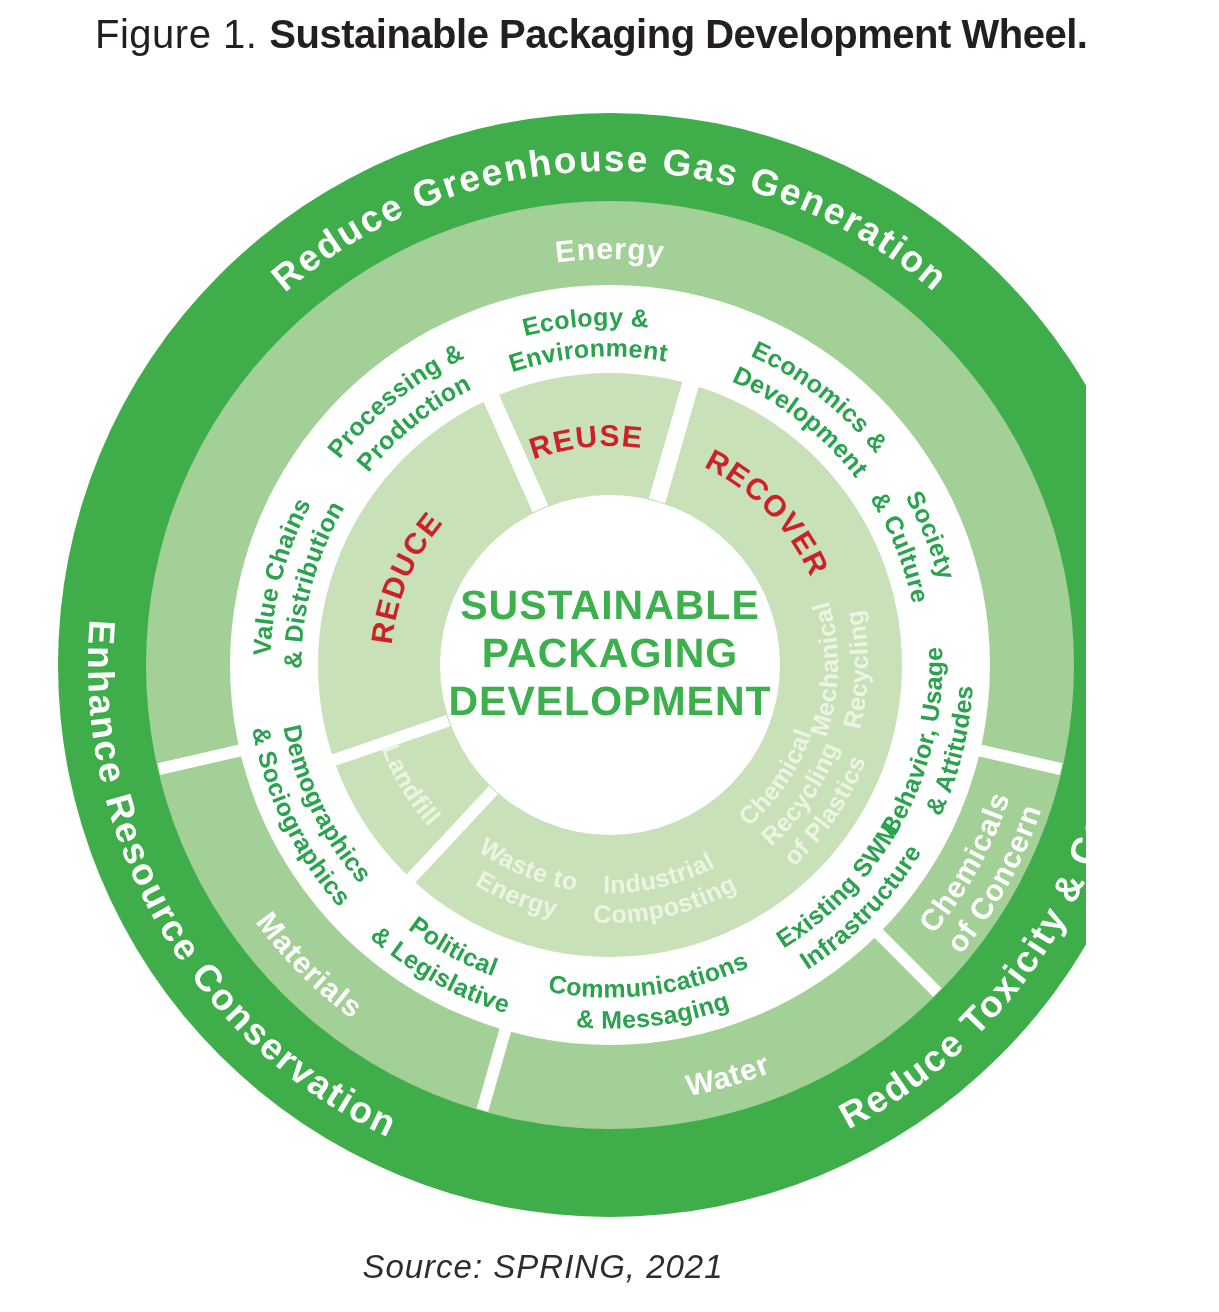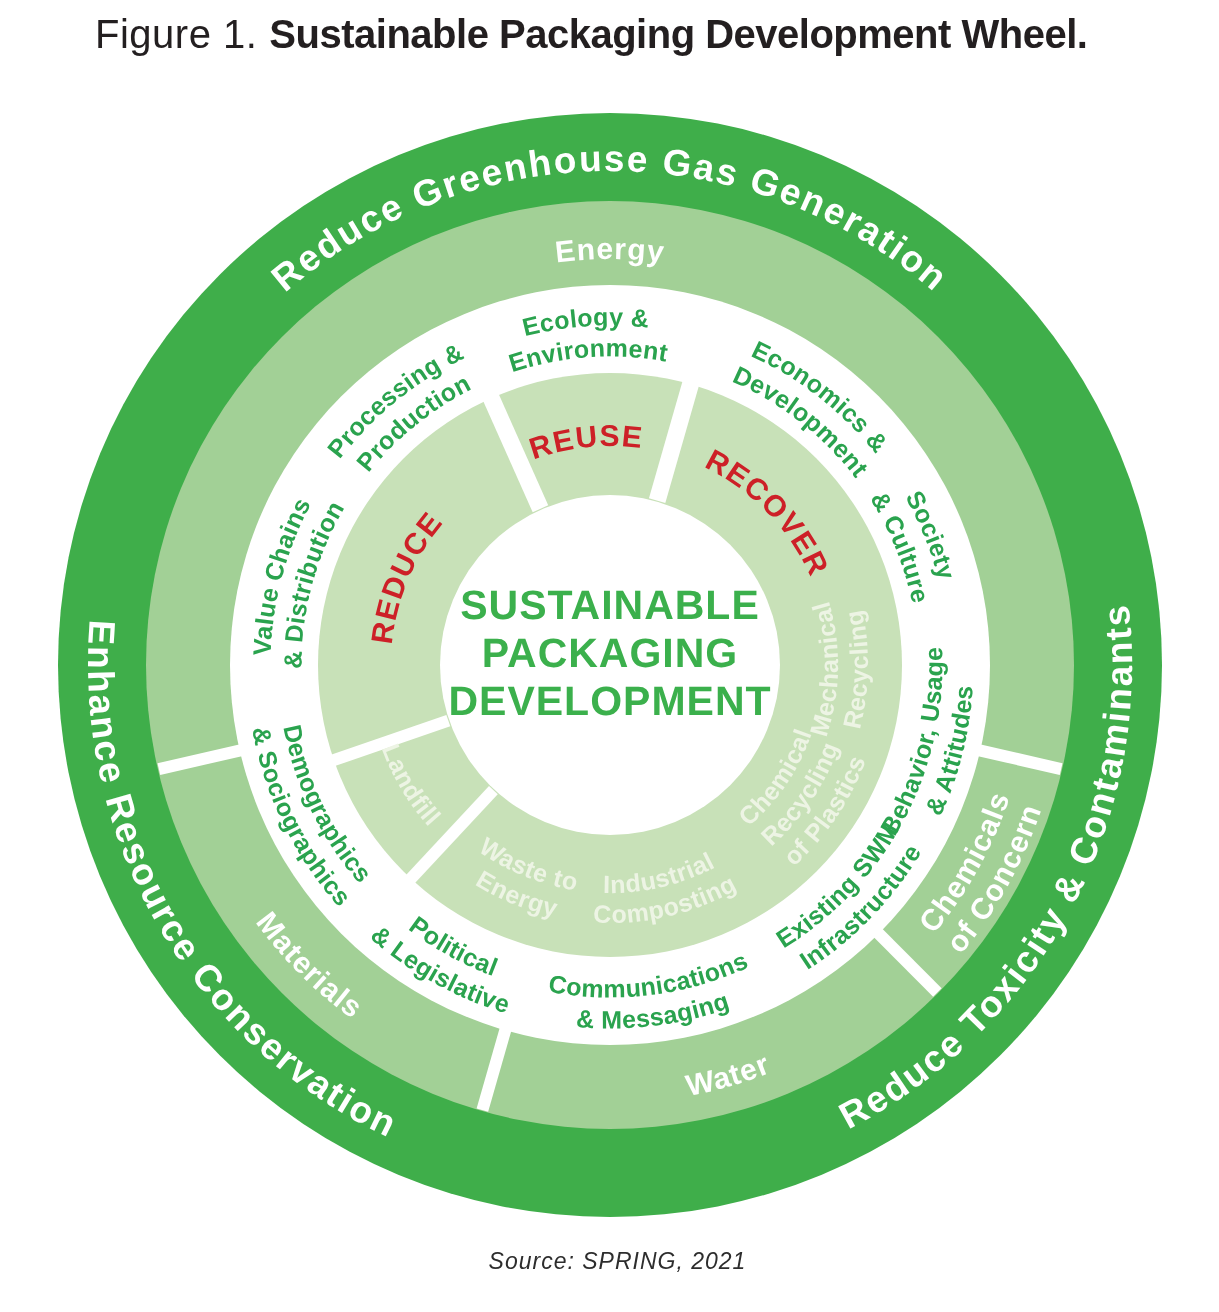--- a/index.html
+++ b/index.html
@@ -1,23 +1,23 @@
 <!DOCTYPE html>
 <html><head>
 <meta charset="utf-8">
 <style>
   html,body{margin:0;padding:0;background:#ffffff;}
-  .page{position:relative;width:1219px;height:1312px;background:#ffffff;overflow:hidden;
+  .page{position:relative;width:1086px;height:1312px;background:#ffffff;overflow:hidden;
         font-family:"Liberation Sans","DejaVu Sans",sans-serif;}
   .caption{position:absolute;top:12px;left:95px;font-size:40px;color:#231f20;white-space:nowrap;}
   .caption .prefix{font-weight:400;letter-spacing:0.5px;}
   .caption .main{font-weight:700;margin-left:12px;letter-spacing:-0.5px;}
   #wheel-svg{position:absolute;top:0;left:0;}
   .source{position:absolute;top:1248px;left:0;width:100%;text-align:center;
-          font-size:23px;font-style:italic;color:#2d2d2d;letter-spacing:1px;margin-left:8px;}
+          font-size:33px;font-style:italic;color:#2d2d2d;letter-spacing:1px;}
 </style>
 </head>
 <body>
 
 <div class="page">
 
   <div class="caption">
     <span class="prefix">Figure 1.</span><span class="main">Sustainable Packaging Development Wheel.</span>
   </div>
 

